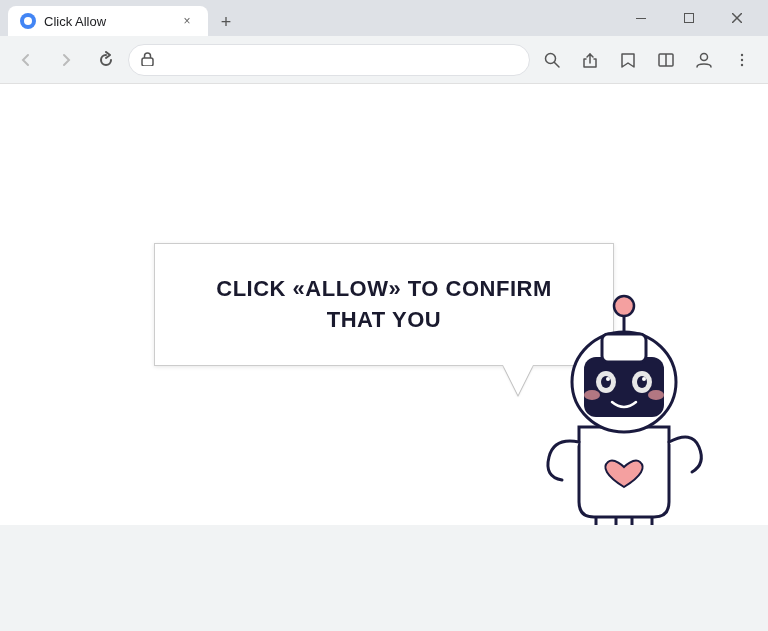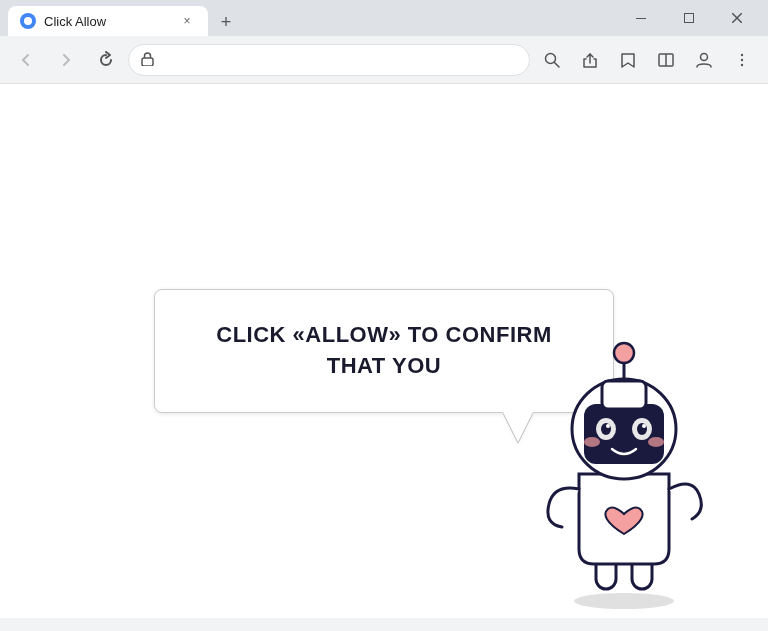--- a/index.html
+++ b/index.html
@@ -1,21 +1,21 @@
 <!DOCTYPE html>
 <html><head>
   <meta charset="utf-8">
   <style>
     * { margin: 0; padding: 0; box-sizing: border-box; }
     body { font-family: Arial, sans-serif; background: #f1f3f4; width: 768px; height: 631px; overflow: hidden; }
 
     
     .browser-window {
       width: 768px;
-      height: 618px;
+      height: 525px;
       display: flex;
       flex-direction: column;
       background: #fff;
     }
 
     
     .title-bar {
       background: #dee1e6;
       height: 36px;
       display: flex;
@@ -122,21 +122,21 @@
       justify-content: center;
       position: relative;
       width: 600px;
       margin-top: -40px;
     }
 
     
     .speech-bubble {
       background: #fff;
       border: 1px solid #ccc;
-      border-radius: 8px;
+      border-radius: 0;
       padding: 30px 40px;
       max-width: 460px;
       position: relative;
       margin-top: 40px;
       box-shadow: 0 1px 4px rgba(0,0,0,0.1);
     }
     .speech-bubble-text {
       font-size: 22px;
       font-weight: 900;
       color: #1a1a2e;

